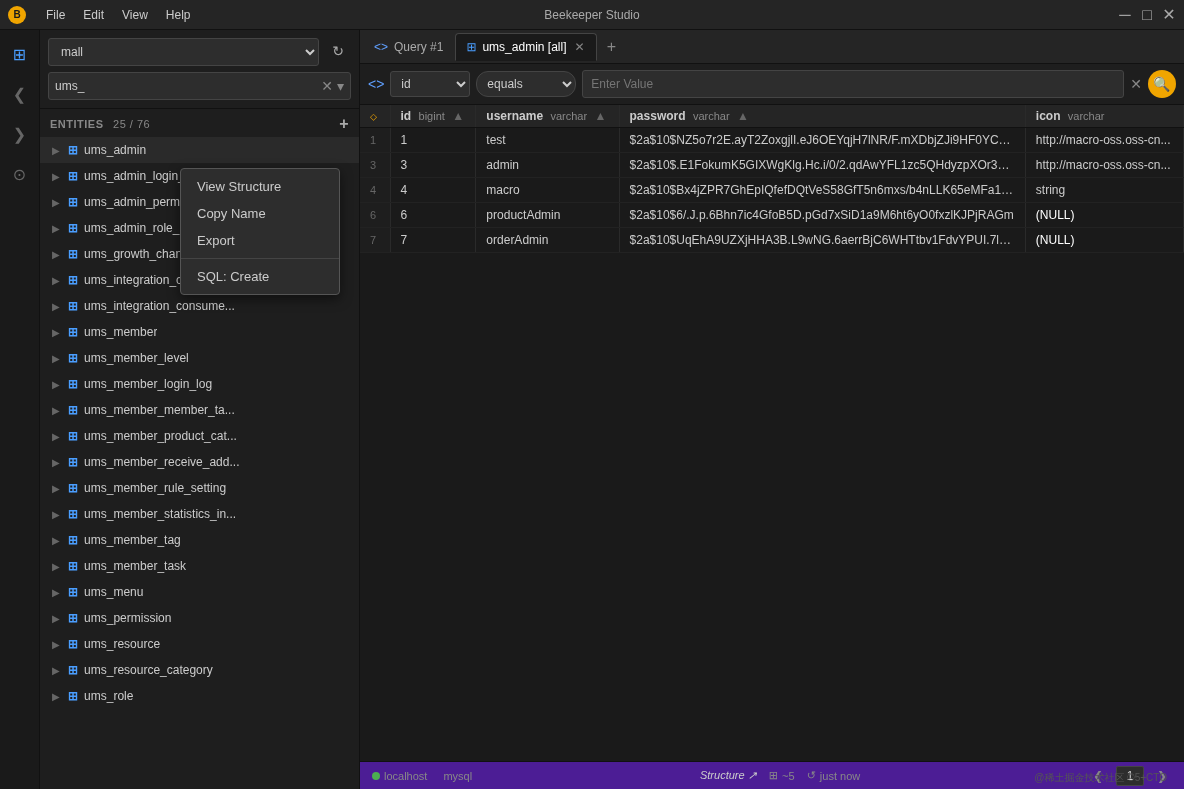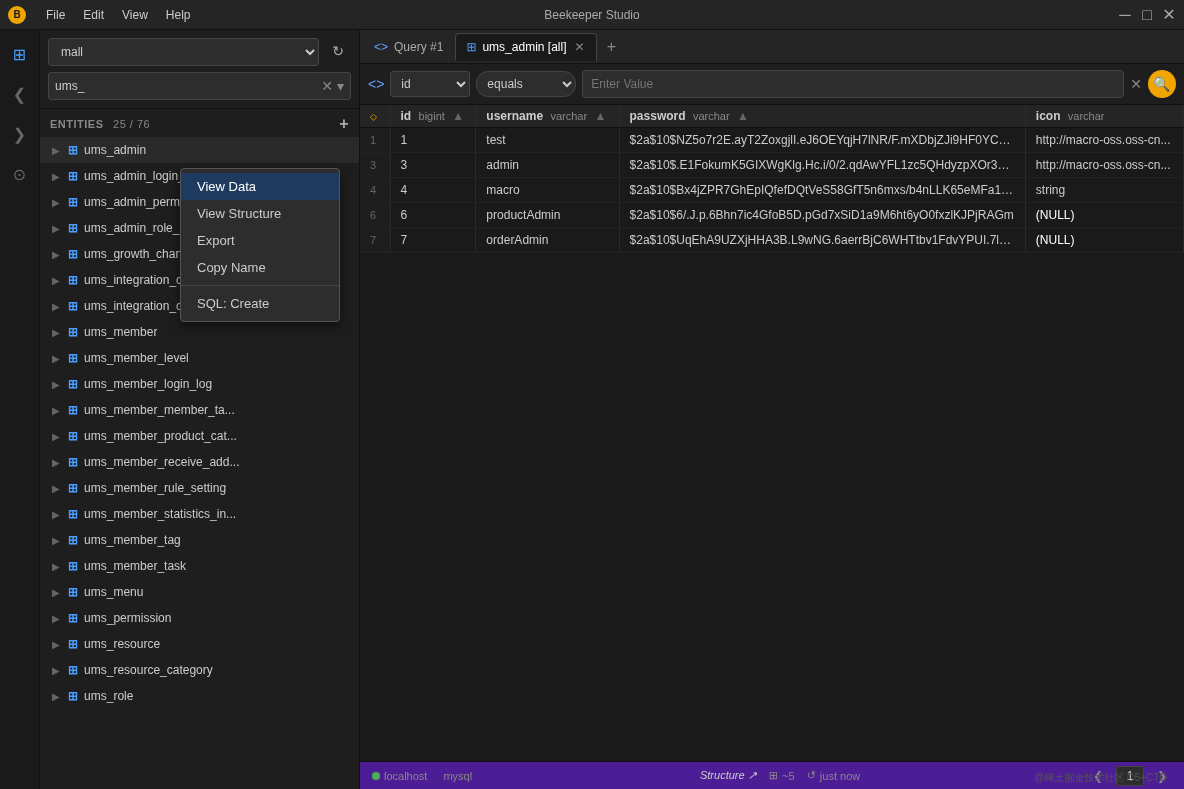--- a/index.html
+++ b/index.html
@@ -605,24 +605,23 @@
           <span class="entity-name">ums_resource_category</span>
         </div>
         <div class="entity-item">
           <span class="entity-chevron">▶</span>
           <span class="entity-table-icon">⊞</span>
           <span class="entity-name">ums_role</span>
         </div>
       </div>
 
       <div class="context-menu">
-        <div class="context-item highlighted">View Data</div>
         <div class="context-item">View Structure</div>
+        <div class="context-item">Copy Name</div>
         <div class="context-item">Export</div>
-        <div class="context-item">Copy Name</div>
         <div class="context-separator"></div>
         <div class="context-item">SQL: Create</div>
       </div>
     </div>
 
     <div class="right-panel">
 
       <div class="tabs-bar">
         <div class="tab">
           <span class="tab-icon-query">&lt;&gt;</span>

